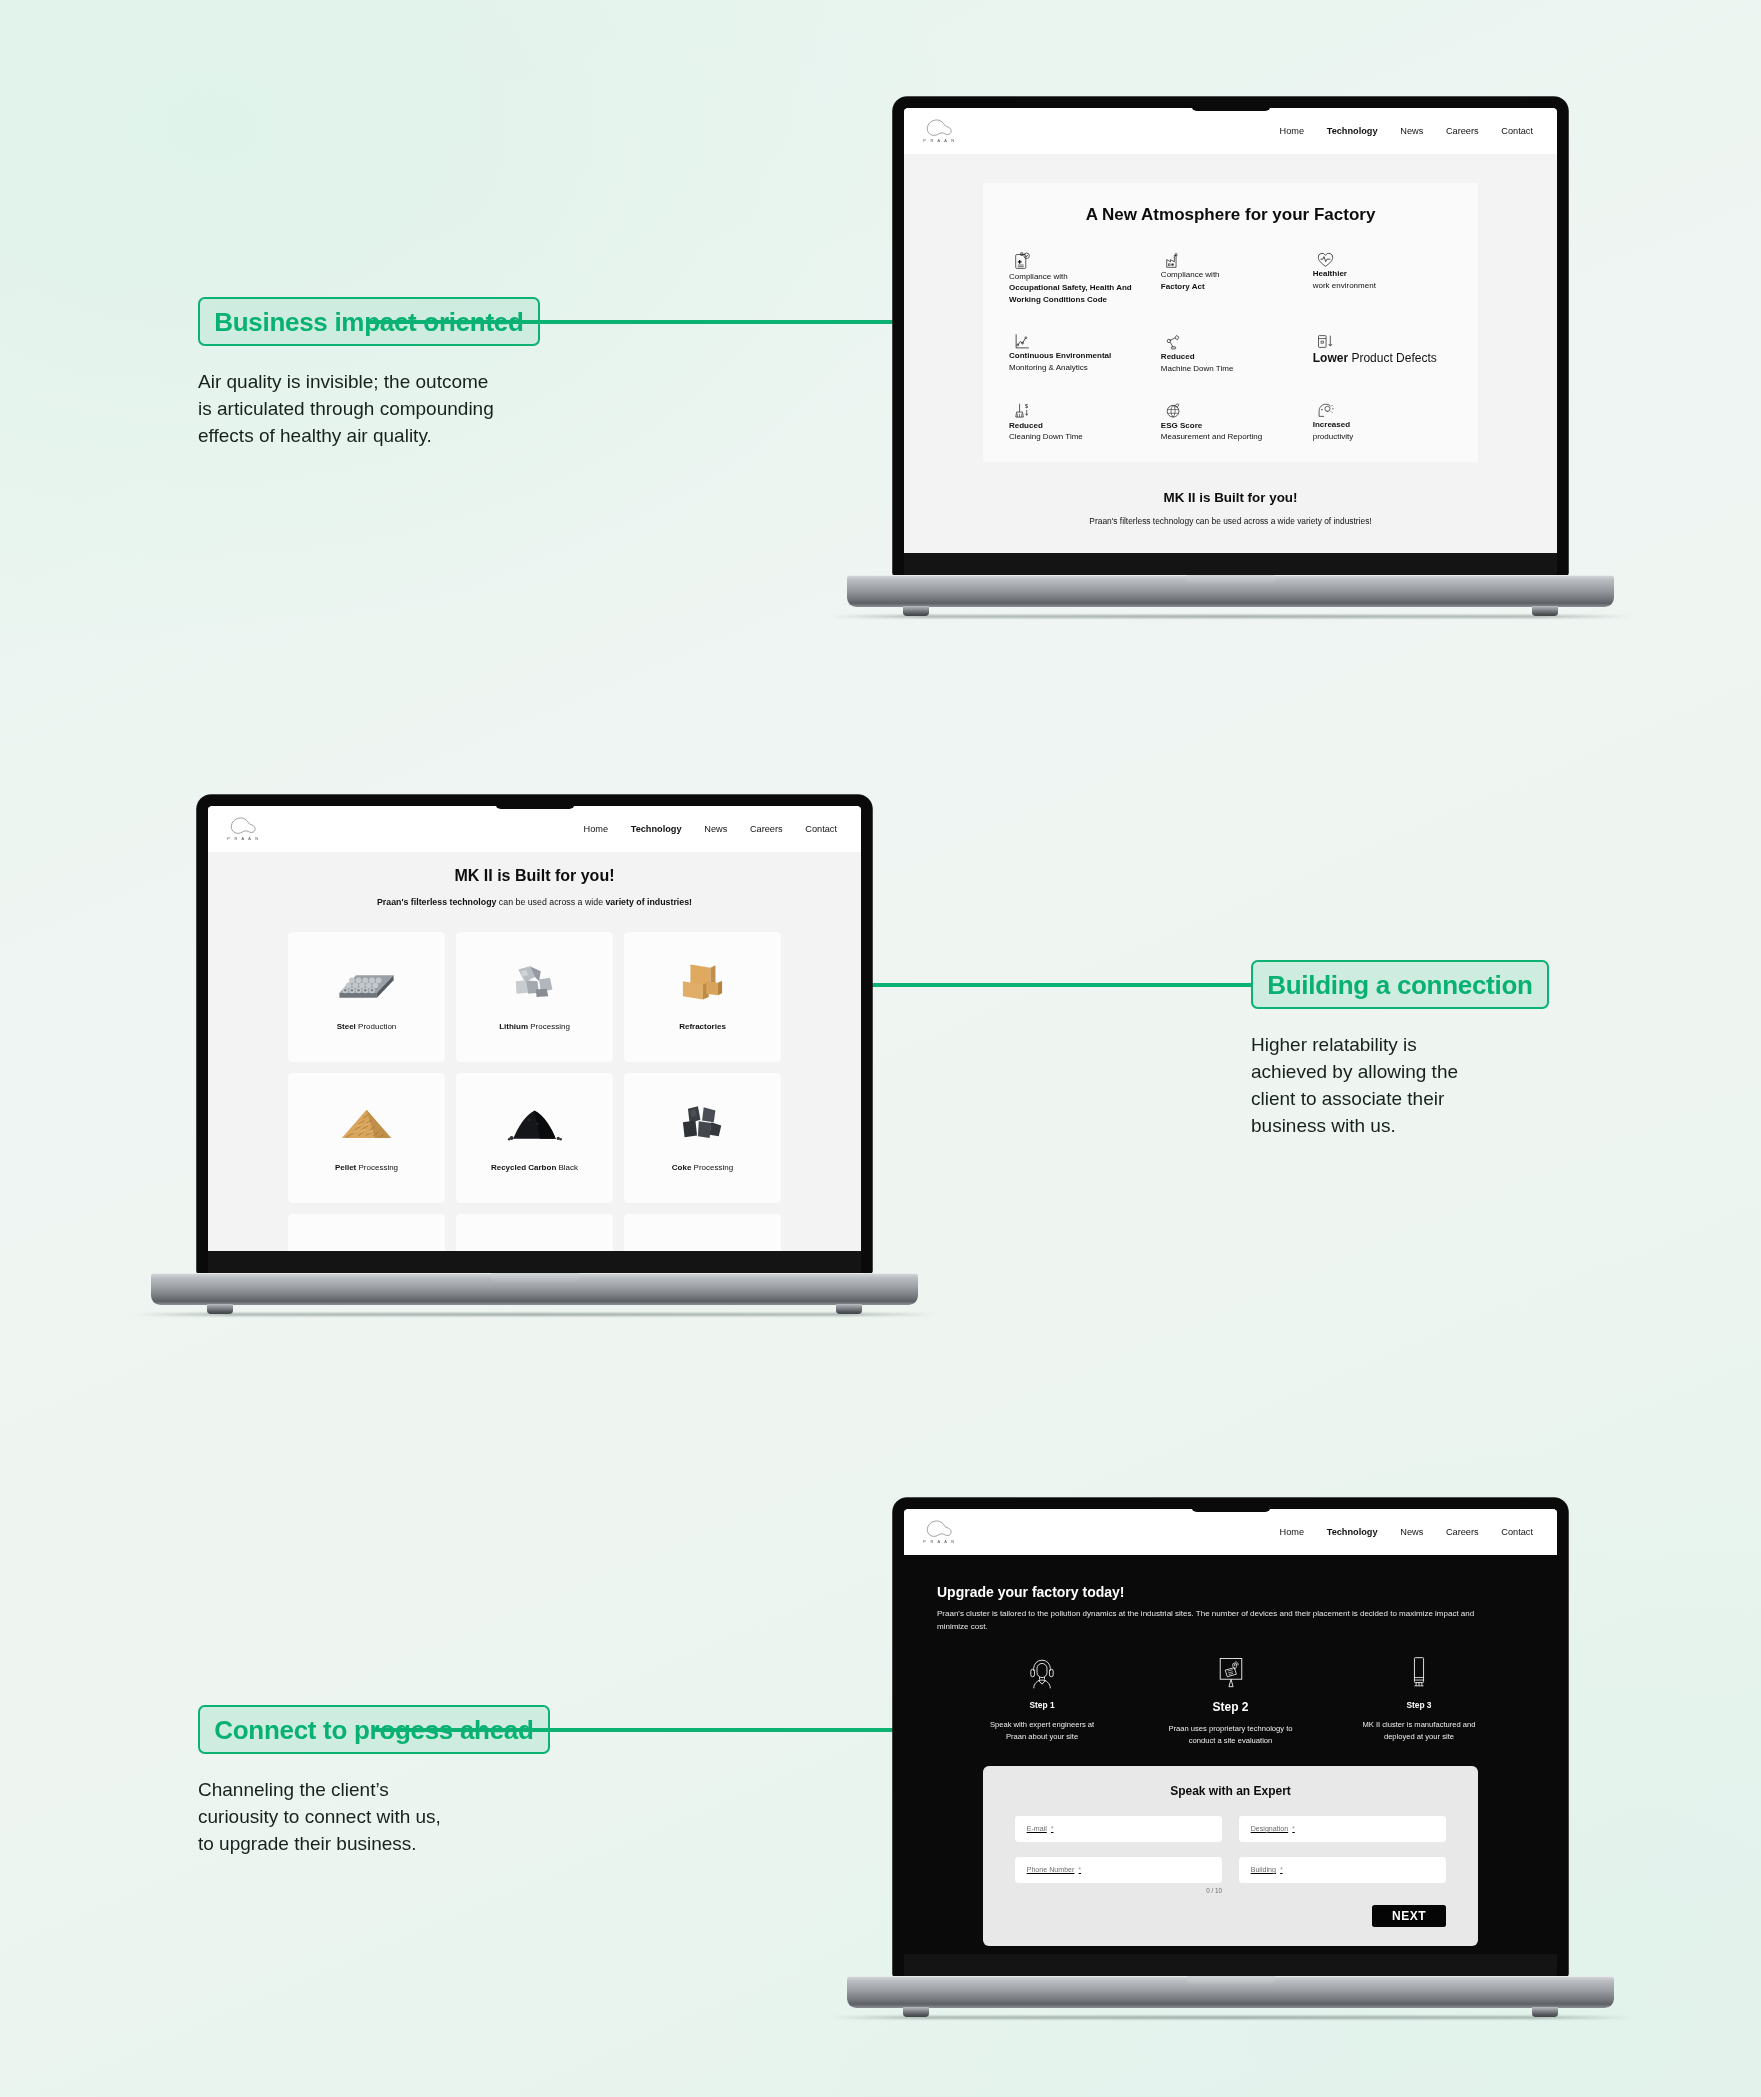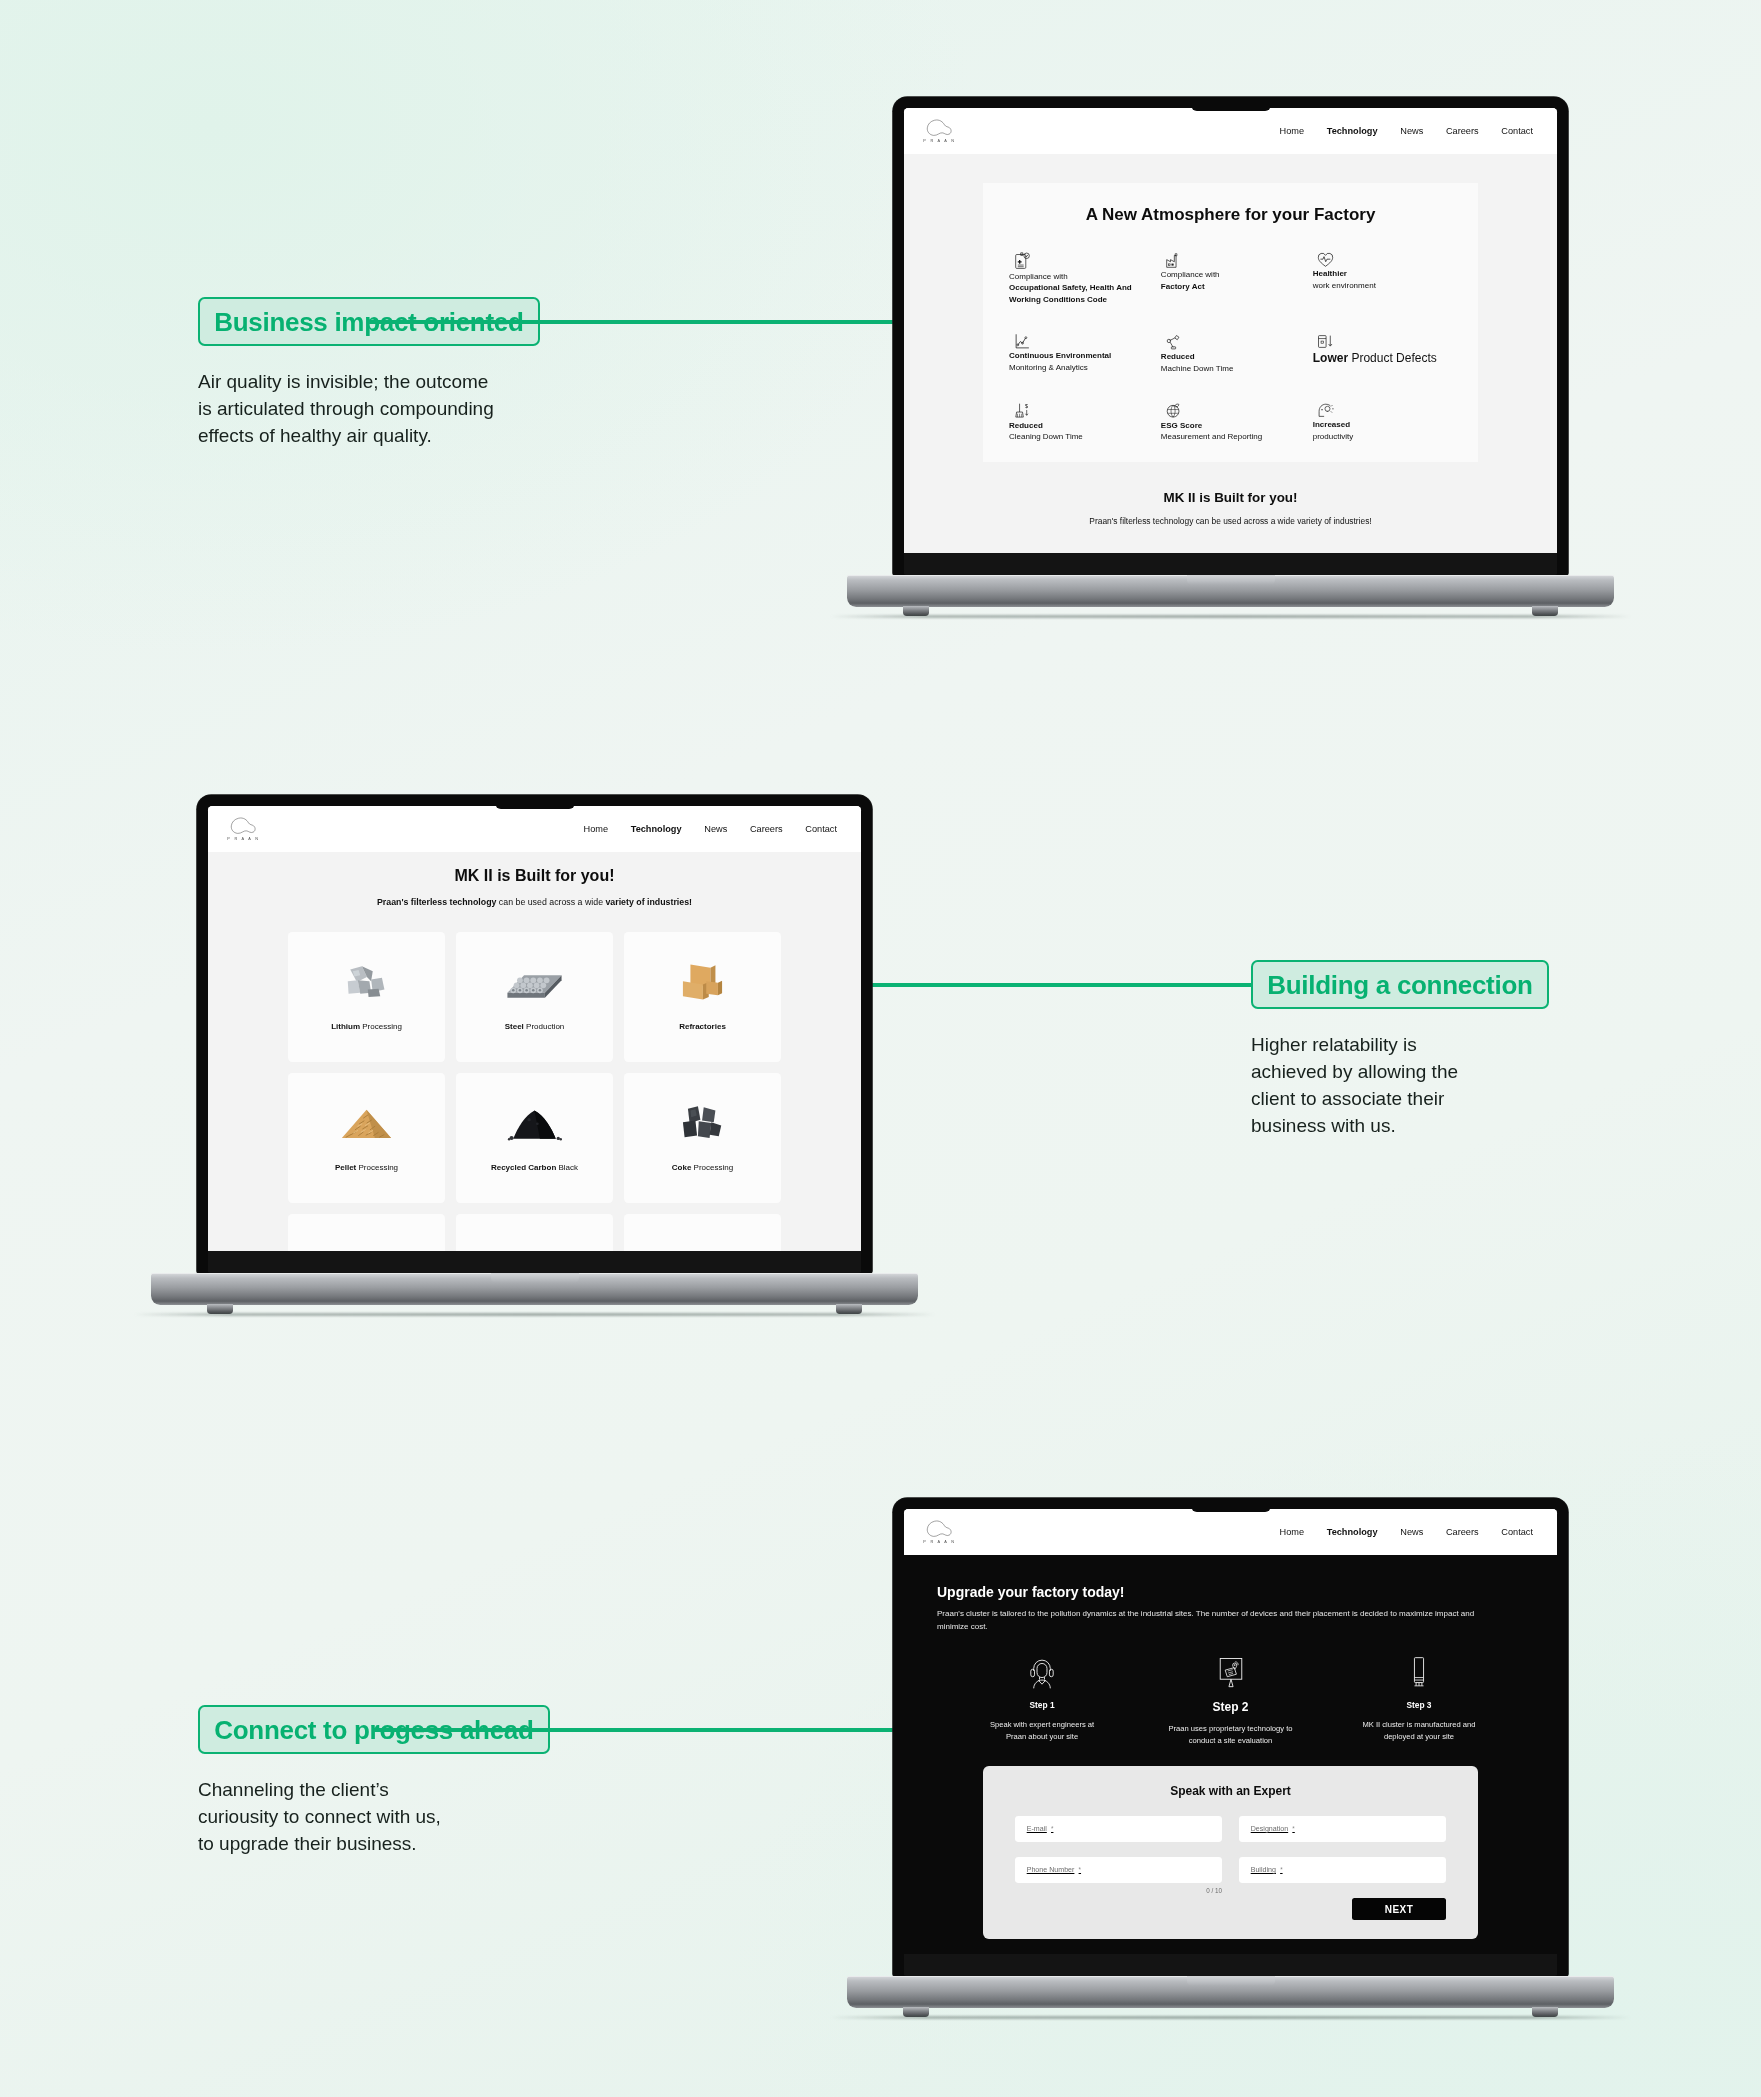--- a/index.html
+++ b/index.html
@@ -414,37 +414,20 @@
           </div>
         </div>
 
         <div class="p2-body" style="height:399px; padding:15px 80px 0;">
           <div class="p2-h1" style="font-size:16px;">MK II is Built for you!</div>
           <div class="p2-sub" style="font-size:8.8px; margin-top:11.7px;">
             <b>Praan's filterless technology</b><span> can be used across a wide </span><b>variety of industries!</b>
           </div>
 
           <div class="card-grid" style="gap:11px; margin-top:25px;">
-
-            <div class="icard" style="height:130px; padding-top:18.5px;">
-              <div class="icard-img" style="height:63px;">
-                <svg width="71" height="50" viewBox="0 0 170 120">
-                  <path d="M46 30 L74 22 L86 48 L62 60 Z" fill="#b9bec3"></path>
-                  <path d="M74 22 L100 34 L96 58 L86 48 Z" fill="#949a9f"></path>
-                  <path d="M40 58 L64 56 L70 86 L42 88 Z" fill="#c7ccd1"></path>
-                  <path d="M64 56 L92 58 L96 86 L70 88 Z" fill="#a3a9ae"></path>
-                  <path d="M96 54 L122 50 L128 78 L100 84 Z" fill="#b0b6bb"></path>
-                  <path d="M88 78 L114 76 L118 94 L90 96 Z" fill="#878d92"></path>
-                  <path d="M52 34 L66 31 L70 44 L56 47 Z" fill="#d6dbdf" opacity=".7"></path>
-                </svg>
-              </div>
-              <div class="icard-lbl" style="font-size:8px; margin-top:9.2px;">
-                <b>Lithium</b><span> Processing</span>
-              </div>
-            </div>
 
             <div class="icard" style="height:130px; padding-top:18.5px;">
               <div class="icard-img" style="height:63px;">
                 <svg width="71" height="50" viewBox="0 0 170 120">
                   <g>
                     <path d="M20 86 L60 44 L150 44 L110 86 Z" fill="#9aa0a6"></path>
                     <path d="M20 86 L110 86 L110 98 L20 98 Z" fill="#6f757b"></path>
                     <path d="M110 86 L150 44 L150 56 L110 98 Z" fill="#555b61"></path>
                     <g fill="#c3c8cd">
                       <ellipse cx="34" cy="80" rx="7" ry="7"></ellipse>
@@ -474,20 +457,37 @@
                 </svg>
               </div>
               <div class="icard-lbl" style="font-size:8px; margin-top:9.2px;">
                 <b>Steel</b><span> Production</span>
               </div>
             </div>
 
             <div class="icard" style="height:130px; padding-top:18.5px;">
               <div class="icard-img" style="height:63px;">
                 <svg width="71" height="50" viewBox="0 0 170 120">
+                  <path d="M46 30 L74 22 L86 48 L62 60 Z" fill="#b9bec3"></path>
+                  <path d="M74 22 L100 34 L96 58 L86 48 Z" fill="#949a9f"></path>
+                  <path d="M40 58 L64 56 L70 86 L42 88 Z" fill="#c7ccd1"></path>
+                  <path d="M64 56 L92 58 L96 86 L70 88 Z" fill="#a3a9ae"></path>
+                  <path d="M96 54 L122 50 L128 78 L100 84 Z" fill="#b0b6bb"></path>
+                  <path d="M88 78 L114 76 L118 94 L90 96 Z" fill="#878d92"></path>
+                  <path d="M52 34 L66 31 L70 44 L56 47 Z" fill="#d6dbdf" opacity=".7"></path>
+                </svg>
+              </div>
+              <div class="icard-lbl" style="font-size:8px; margin-top:9.2px;">
+                <b>Lithium</b><span> Processing</span>
+              </div>
+            </div>
+
+            <div class="icard" style="height:130px; padding-top:18.5px;">
+              <div class="icard-img" style="height:63px;">
+                <svg width="71" height="50" viewBox="0 0 170 120">
                   <path d="M56 18 L104 26 L104 72 L56 64 Z" fill="#dfa960"></path>
                   <path d="M104 26 L116 20 L116 66 L104 72 Z" fill="#c08f4a"></path>
                   <path d="M38 58 L86 66 L86 102 L38 94 Z" fill="#e0ae68"></path>
                   <path d="M86 66 L100 60 L100 96 L86 102 Z" fill="#bd8b47"></path>
                   <path d="M94 58 L122 62 L122 92 L94 88 Z" fill="#d8a35c"></path>
                   <path d="M122 62 L132 57 L132 87 L122 92 Z" fill="#b4843f"></path>
                 </svg>
               </div>
               <div class="icard-lbl" style="font-size:8px; margin-top:9.2px;">
                 <b>Refractories</b><span></span>
@@ -735,21 +735,21 @@
                 <span class="req" style="font-size:6.3px; margin-left:4.2px;">*</span>
               </div>
               <div class="field" style="height:26px; padding:0 11.7px;">
                 <span class="field-lbl" style="font-size:7.1px;">Building</span>
                 <span class="req" style="font-size:6.3px; margin-left:4.2px;">*</span>
               </div>
             </div>
 
             <div class="counter" style="font-size:6.3px; margin-top:4.2px; width:calc(50% - 8.4px);">0 / 10</div>
 
-            <div class="nextbtn" style="width:94px; height:22px; font-size:10px; margin-top:4px;">NEXT</div>
+            <div class="nextbtn" style="width:74px; height:22px; font-size:12px; margin-top:11px;">NEXT</div>
           </div>
         </div>
 
       </div>
       <div class="chinbar"></div>
     </div>
     <div class="base-wrap" style="width:767px; margin-left:-46px;">
       <div class="base"></div>
       <div class="base-notch"></div>
       <div class="foot" style="left:56px;"></div>

